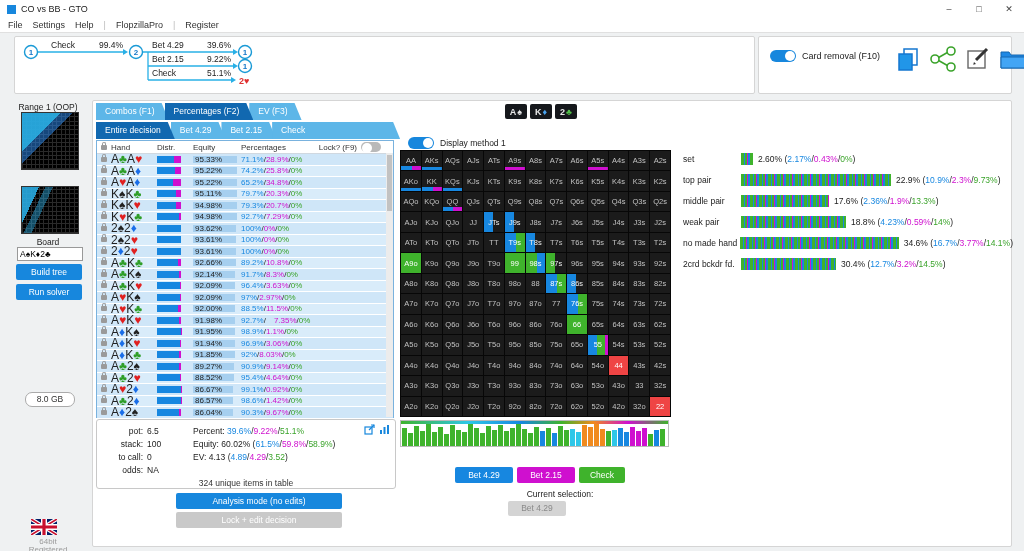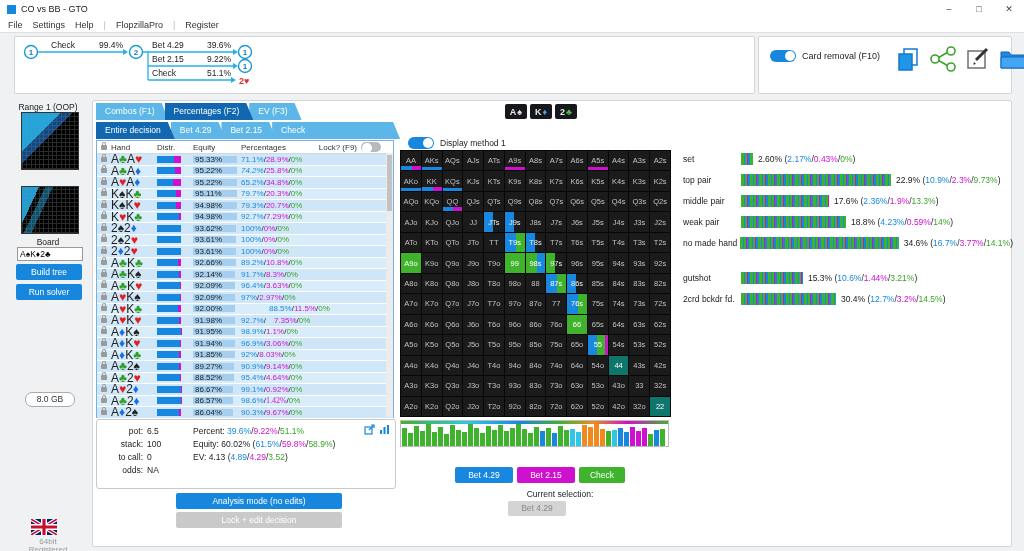--- a/index.html
+++ b/index.html
@@ -84,21 +84,21 @@
   .eqtext{position:relative;padding-left:2px;}
   .lock-ico{position:relative;width:6px;height:5px;background:#9a9a9a;border-radius:1px;}
   .lock-ico::before{content:"";position:absolute;left:1px;top:-3px;width:2px;height:3px;border:1px solid #9a9a9a;border-bottom:none;border-radius:2px 2px 0 0;}
   #scrollbar{position:absolute;right:0;top:12px;bottom:0;width:7px;background:#ececec;}
   #scroll-thumb{position:absolute;left:1px;top:2px;width:5px;height:56px;background:#c2c2c2;}
 
   
   #matrix{position:absolute;left:400px;top:150px;width:269px;height:265px;display:grid;grid-template-columns:repeat(13,1fr);grid-template-rows:repeat(13,1fr);gap:1px;background:#070707;border:1px solid #070707;}
   .mcell{background:#1b1b1b;color:#c2c2c2;font-size:7.5px;display:flex;align-items:center;justify-content:center;overflow:hidden;}
   .f-green{background:#3fb32c;color:#fff;}
-  .f-blue{background:#0f766e;color:#fff;}
+  .f-blue{background:#ef4444;color:#fff;}
   .f-mix-bg{background:linear-gradient(90deg,#1787e0 0 55%,#3fb32c 55%);color:#fff;}
   .f-mix-gb{background:linear-gradient(90deg,#3fb32c 0 60%,#1787e0 60%);color:#fff;}
   .f-mix-bgm{background:linear-gradient(90deg,#1787e0 0 45%,#3fb32c 45% 85%,#cf10cf 85%);color:#fff;}
   .f-part-g{background:linear-gradient(90deg,#3fb32c 0 45%,#1b1b1b 45%);color:#eee;}
   .f-part-b{background:linear-gradient(90deg,#1787e0 0 45%,#1b1b1b 45%);color:#eee;}
   .f-strip-bm{background-color:#1b1b1b;background-image:linear-gradient(90deg,#1787e0 0 55%,#cf10cf 55%);background-size:100% 4px;background-position:bottom;background-repeat:no-repeat;}
   .f-strip-b{background-color:#1b1b1b;background-image:linear-gradient(90deg,#1787e0 0 100%);background-size:100% 3px;background-position:bottom;background-repeat:no-repeat;}
   .f-strip-m{background-color:#1b1b1b;background-image:linear-gradient(90deg,#cf10cf 0 100%);background-size:100% 3px;background-position:bottom;background-repeat:no-repeat;}
 
   
@@ -310,21 +310,21 @@
         </span>
         <span class="c-hand hand-cell"><span>A</span><span style="color: rgb(47, 158, 40);">♣</span><span>A</span><span style="color: rgb(26, 110, 232);">♦</span></span>
         <span class="c-distr">
           <span class="distr-bar">
             <span style="width: 17.808px; background: rgb(23, 135, 224);"></span>
             <span style="width: 6.192px; background: rgb(207, 16, 207);"></span>
             <span style="width: 0px; background: rgb(58, 163, 42);"></span>
           </span>
         </span>
         <span class="c-eq"><span class="eqbar" style="width: 43.8012px;"></span><span class="eqtext">95.22%</span></span>
-        <span class="c-pct"><span style="color: rgb(23, 135, 224); font-style: italic;">74.2%</span><span>/</span><span style="color: rgb(207, 16, 207);">25.8%</span><span>/</span><span style="color: rgb(58, 163, 42);">0%</span></span>
+        <span class="c-pct"><span style="color: rgb(23, 135, 224);">74.2%</span><span>/</span><span style="color: rgb(207, 16, 207);">25.8%</span><span>/</span><span style="color: rgb(58, 163, 42);">0%</span></span>
       </div>
       <div class="trow">
         <span class="c-lock">
           <span class="lock-ico"></span>
         </span>
         <span class="c-hand hand-cell"><span>A</span><span style="color: rgb(224, 32, 32);">♥</span><span>A</span><span style="color: rgb(26, 110, 232);">♦</span></span>
         <span class="c-distr">
           <span class="distr-bar">
             <span style="width: 15.648px; background: rgb(23, 135, 224);"></span>
             <span style="width: 8.352px; background: rgb(207, 16, 207);"></span>
@@ -490,21 +490,21 @@
         </span>
         <span class="c-hand hand-cell"><span>A</span><span style="color: rgb(224, 32, 32);">♥</span><span>K</span><span style="color: rgb(47, 158, 40);">♣</span></span>
         <span class="c-distr">
           <span class="distr-bar">
             <span style="width: 21.24px; background: rgb(23, 135, 224);"></span>
             <span style="width: 2.76px; background: rgb(207, 16, 207);"></span>
             <span style="width: 0px; background: rgb(58, 163, 42);"></span>
           </span>
         </span>
         <span class="c-eq"><span class="eqbar" style="width: 42.32px;"></span><span class="eqtext">92.00%</span></span>
-        <span class="c-pct"><span style="color: rgb(23, 135, 224); margin-left: 28px;">88.5%</span><span>/</span><span style="color: rgb(207, 16, 207);">11.5%</span><span>/</span><span style="color: rgb(58, 163, 42);">0%</span></span>
+        <span class="c-pct"><span style="color: rgb(23, 135, 224);">88.5%</span><span>/</span><span style="color: rgb(207, 16, 207);">11.5%</span><span>/</span><span style="color: rgb(58, 163, 42);">0%</span></span>
       </div>
       <div class="trow">
         <span class="c-lock">
           <span class="lock-ico"></span>
         </span>
         <span class="c-hand hand-cell"><span>A</span><span style="color: rgb(224, 32, 32);">♥</span><span>K</span><span style="color: rgb(224, 32, 32);">♥</span></span>
         <span class="c-distr">
           <span class="distr-bar">
             <span style="width: 22.248px; background: rgb(23, 135, 224);"></span>
             <span style="width: 1.764px; background: rgb(207, 16, 207);"></span>
@@ -610,21 +610,21 @@
         </span>
         <span class="c-hand hand-cell"><span>A</span><span style="color: rgb(47, 158, 40);">♣</span><span>2</span><span style="color: rgb(26, 110, 232);">♦</span></span>
         <span class="c-distr">
           <span class="distr-bar">
             <span style="width: 23.664px; background: rgb(23, 135, 224);"></span>
             <span style="width: 0.3408px; background: rgb(207, 16, 207);"></span>
             <span style="width: 0px; background: rgb(58, 163, 42);"></span>
           </span>
         </span>
         <span class="c-eq"><span class="eqbar" style="width: 39.8222px;"></span><span class="eqtext">86.57%</span></span>
-        <span class="c-pct"><span style="color: rgb(23, 135, 224);">98.6%</span><span>/</span><span style="color: rgb(207, 16, 207); font-family: Liberation Serif, serif;">1.42%</span><span>/</span><span style="color: rgb(58, 163, 42);">0%</span></span>
+        <span class="c-pct"><span style="color: rgb(23, 135, 224);">98.6%</span><span>/</span><span style="color: rgb(207, 16, 207);">1.42%</span><span>/</span><span style="color: rgb(58, 163, 42);">0%</span></span>
       </div>
       <div class="trow">
         <span class="c-lock">
           <span class="lock-ico"></span>
         </span>
         <span class="c-hand hand-cell"><span>A</span><span style="color: rgb(26, 110, 232);">♦</span><span>2</span><span style="color: rgb(34, 34, 34);">♠</span></span>
         <span class="c-distr">
           <span class="distr-bar">
             <span style="width: 21.672px; background: rgb(23, 135, 224);"></span>
             <span style="width: 2.3208px; background: rgb(207, 16, 207);"></span>
@@ -881,25 +881,20 @@
     <div class="stat">
       <span class="stat-label">weak pair</span>
       <span class="stat-bar" style="width: 105px;"></span>
       <span class="stat-text"><span>18.8% </span><span>(<span style="color: rgb(23, 135, 224);">4.23%</span>/<span style="color: rgb(207, 16, 207);">0.59%</span>/<span style="color: rgb(58, 163, 42);">14%</span>)</span></span>
     </div>
     <div class="stat">
       <span class="stat-label">no made hand</span>
       <span class="stat-bar" style="width: 160px;"></span>
       <span class="stat-text"><span>34.6% </span><span>(<span style="color: rgb(23, 135, 224);">16.7%</span>/<span style="color: rgb(207, 16, 207);">3.77%</span>/<span style="color: rgb(58, 163, 42);">14.1%</span>)</span></span>
     </div>
-    <div class="stat gap">
-      <span class="stat-label">gutshot</span>
-      <span class="stat-bar" style="width: 62px;"></span>
-      <span class="stat-text"><span>15.3% </span><span>(<span style="color: rgb(23, 135, 224);">10.6%</span>/<span style="color: rgb(207, 16, 207);">1.44%</span>/<span style="color: rgb(58, 163, 42);">3.21%</span>)</span></span>
-    </div>
     <div class="stat">
       <span class="stat-label">2crd bckdr fd.</span>
       <span class="stat-bar" style="width: 95px;"></span>
       <span class="stat-text"><span>30.4% </span><span>(<span style="color: rgb(23, 135, 224);">12.7%</span>/<span style="color: rgb(207, 16, 207);">3.2%</span>/<span style="color: rgb(58, 163, 42);">14.5%</span>)</span></span>
     </div>
   </div>
 
 <div id="info-box">
   <div id="info-icons">
     <svg width="11" height="11" viewBox="0 0 11 11">
@@ -931,20 +926,21 @@
           <span class="il-label">odds:</span>
           <span>NA</span>
         </div>
     </div>
     <div id="info-right">
         <div class="ir-row"><span>Percent: </span><span style="color: rgb(23, 135, 224);">39.6%</span>/<span style="color: rgb(207, 16, 207);">9.22%</span>/<span style="color: rgb(58, 163, 42);">51.1%</span></div>
         <div class="ir-row"><span>Equity: </span><span>60.02% </span>(<span style="color: rgb(23, 135, 224);">61.5%</span>/<span style="color: rgb(207, 16, 207);">59.8%</span>/<span style="color: rgb(58, 163, 42);">58.9%</span>)</div>
         <div class="ir-row"><span>EV: </span><span>4.13 </span>(<span style="color: rgb(23, 135, 224);">4.89</span>/<span style="color: rgb(207, 16, 207);">4.29</span>/<span style="color: rgb(58, 163, 42);">3.52</span>)</div>
       </div>
   </div>
+  <div id="info-unique">324 unique items in table</div>
 </div>
 
 <div id="action-buttons"></div>
 <div id="current-label">Current selection:</div>
 <div id="current-btn">Bet 4.29</div>
 <div id="analysis-btn" class="blue-btn">Analysis mode (no edits)</div>
 <div id="lockedit-btn">Lock + edit decision</div>
 
 <div class="action-btn" style="left: 455px; width: 58px; background: rgb(23, 135, 224);">Bet 4.29</div>
 <div class="action-btn" style="left: 517px; width: 58px; background: rgb(207, 16, 207);">Bet 2.15</div>

